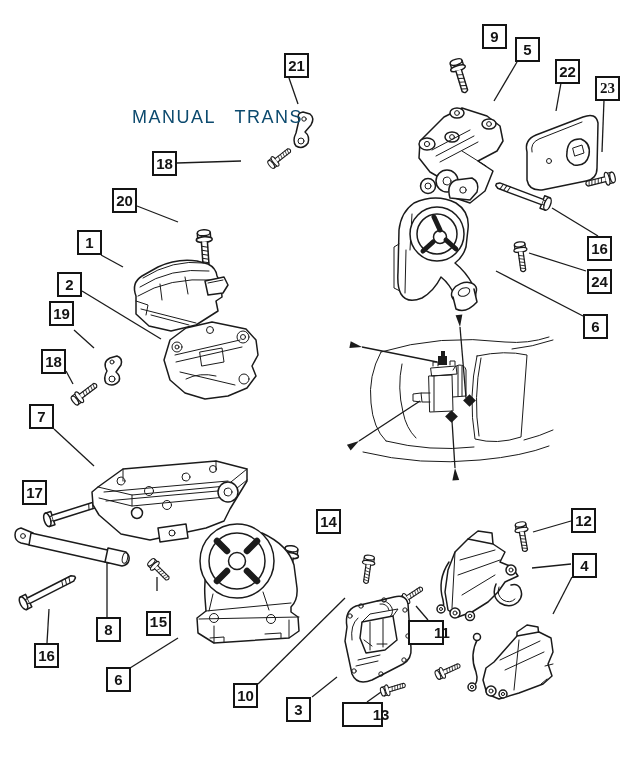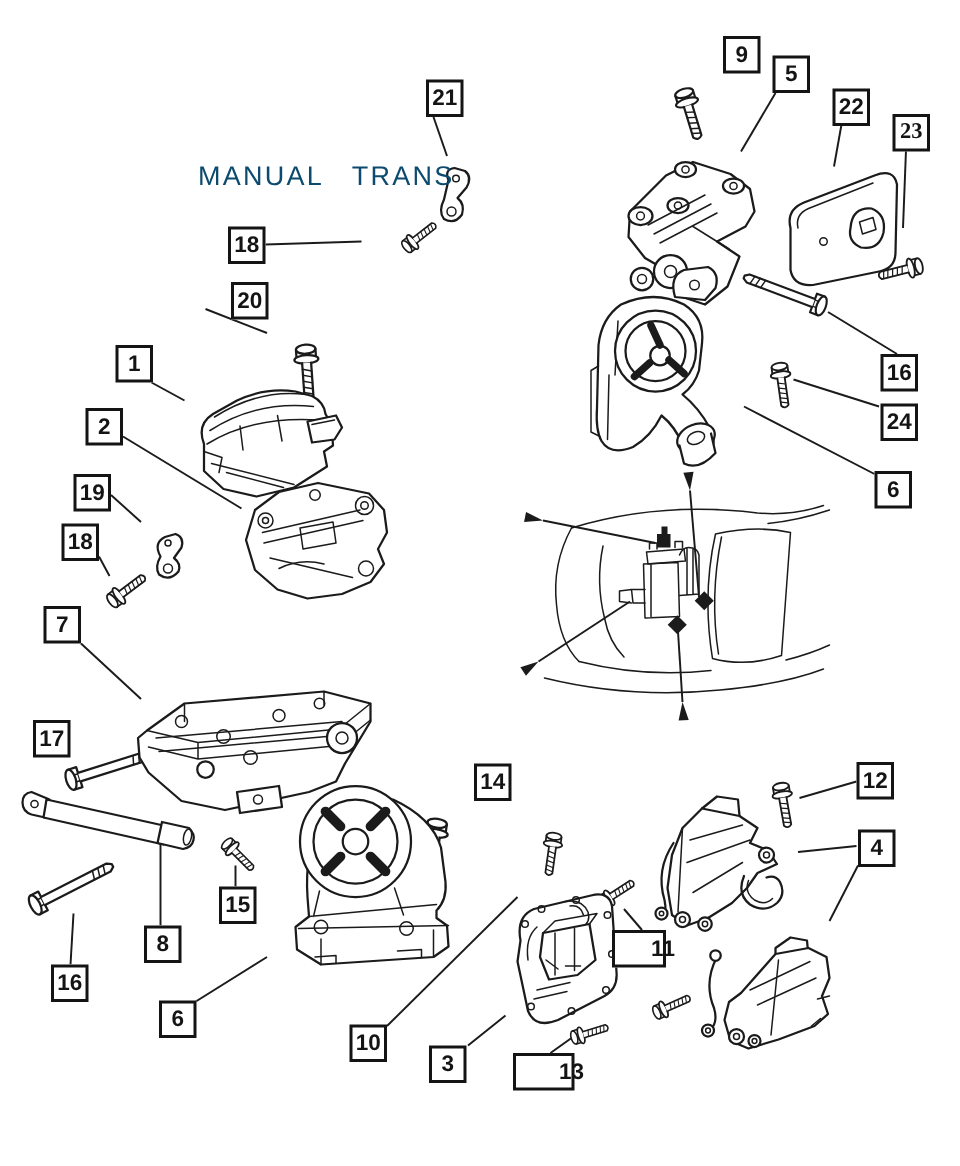--- a/index.html
+++ b/index.html
@@ -312,30 +312,30 @@
       <line class="ar" x1="420" y1="401" x2="359" y2="441" marker-end="url(#arr)"></line>
       <line class="ar" x1="452" y1="421" x2="455" y2="468" marker-end="url(#arr)"></line>
     </g>
   </svg>
 
   <div id="diagram-title">MANUAL TRANS</div>
 
   <div id="callout-layer" style="position:absolute;left:0;top:0;width:640px;height:777px;pointer-events:none;">
       <div class="callout" style="left: 284px; top: 53px;">21</div>
       <div class="callout" style="left: 152px; top: 151px;">18</div>
-      <div class="callout" style="left: 112px; top: 188px; margin-left: 42px;">20</div>
+      <div class="callout" style="left: 112px; top: 188px;">20</div>
       <div class="callout" style="left: 77px; top: 230px;">1</div>
       <div class="callout" style="left: 57px; top: 272px;">2</div>
-      <div class="callout" style="left: 49px; top: 316px;">19</div>
+      <div class="callout" style="left: 49px; top: 301px;">19</div>
       <div class="callout" style="left: 41px; top: 349px;">18</div>
       <div class="callout" style="left: 29px; top: 404px;">7</div>
       <div class="callout" style="left: 22px; top: 460px; margin-top: 20px;">17</div>
       <div class="callout" style="left: 34px; top: 643px;">16</div>
       <div class="callout" style="left: 96px; top: 617px;">8</div>
-      <div class="callout" style="left: 146px; top: 591px;">15</div>
+      <div class="callout" style="left: 146px; top: 611px; font-family: Liberation Mono, monospace;">15</div>
       <div class="callout" style="left: 106px; top: 667px;">6</div>
       <div class="callout" style="left: 482px; top: 24px;">9</div>
       <div class="callout" style="left: 515px; top: 37px;">5</div>
       <div class="callout" style="left: 555px; top: 59px;">22</div>
       <div class="callout" style="left: 595px; top: 76px; font-family: Liberation Serif, serif;">23</div>
       <div class="callout" style="left: 587px; top: 236px;">16</div>
       <div class="callout" style="left: 587px; top: 269px;">24</div>
       <div class="callout" style="left: 583px; top: 314px;">6</div>
       <div class="callout" style="left: 316px; top: 509px;">14</div>
       <div class="callout" style="left: 571px; top: 508px;">12</div>

